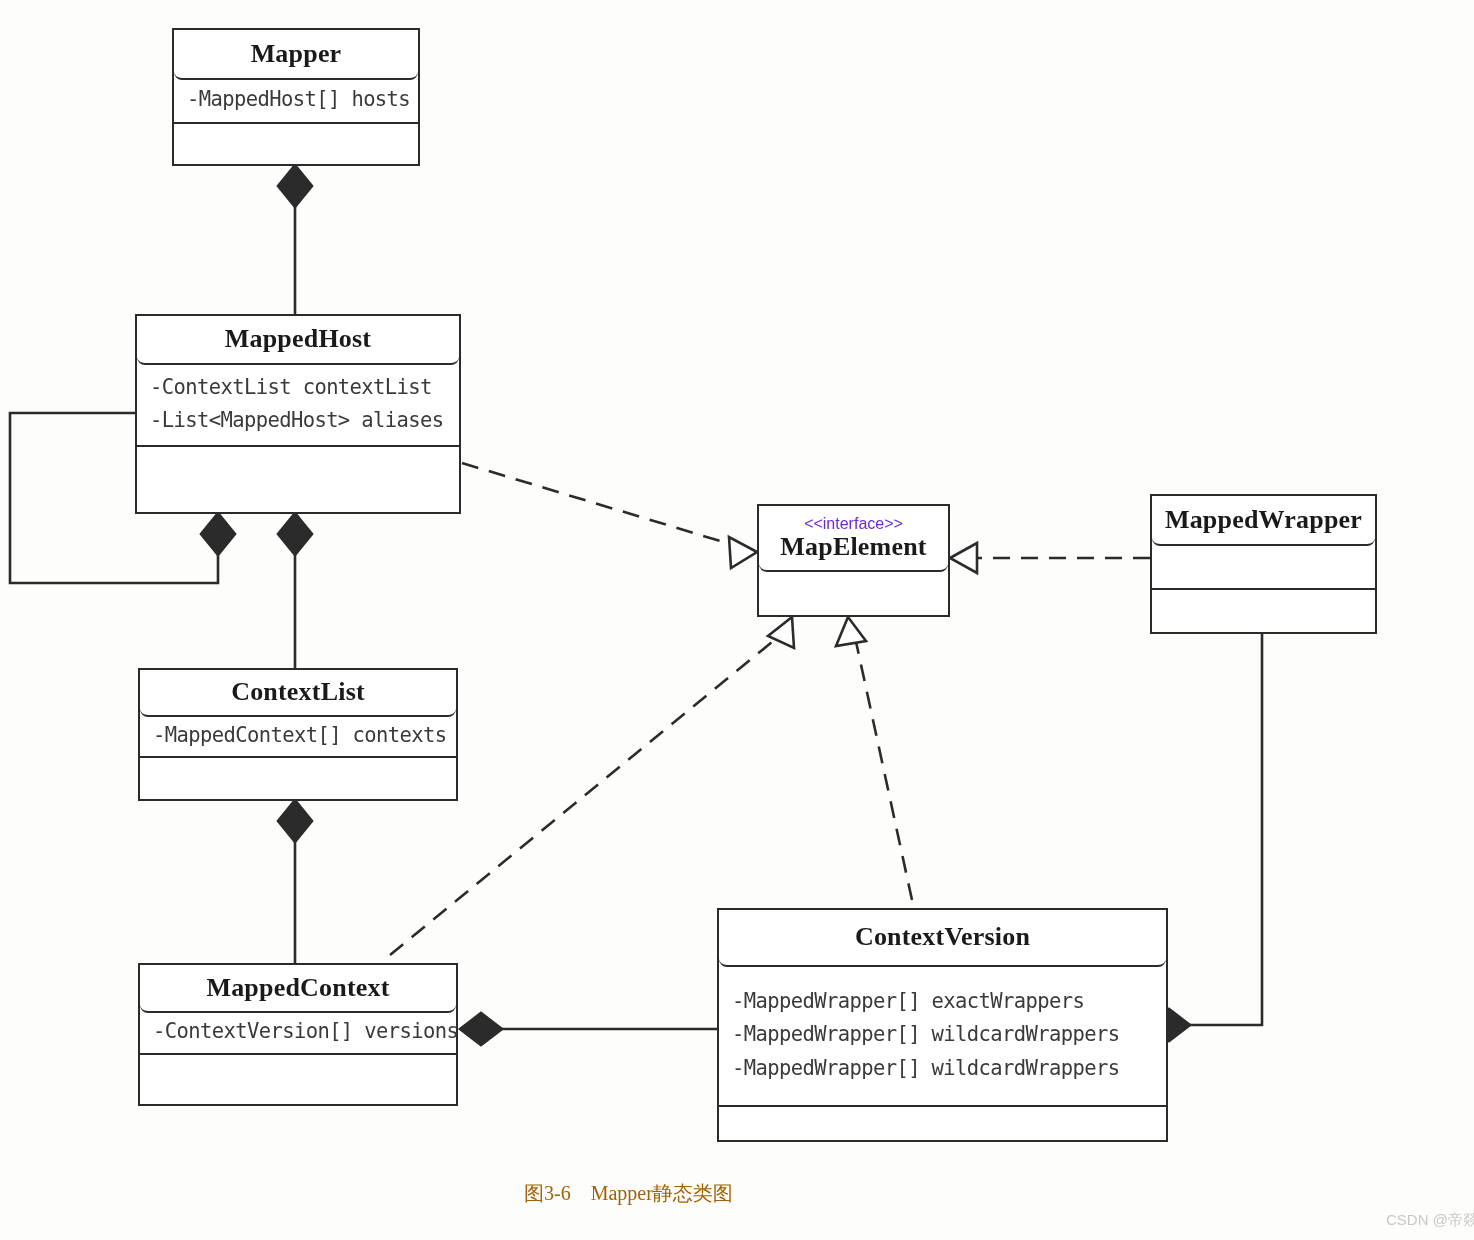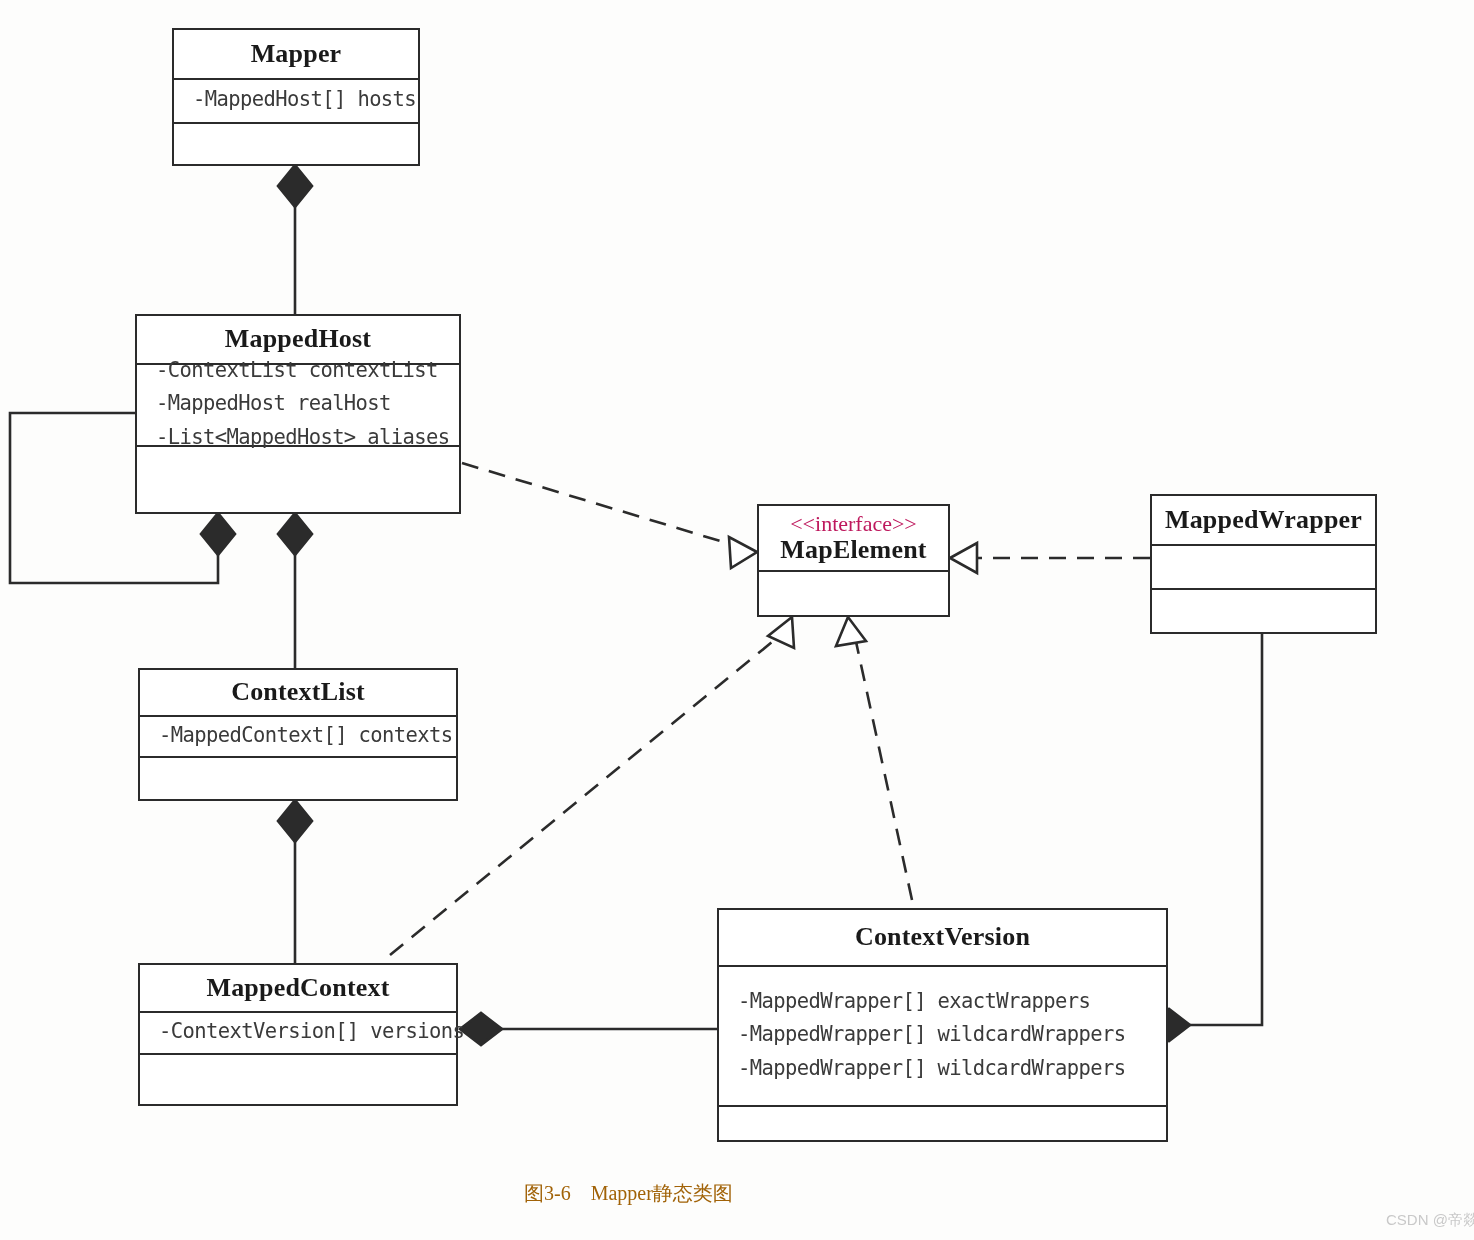--- a/index.html
+++ b/index.html
@@ -31,39 +31,40 @@
     flex-direction: column;
   }
   .uml-header {
     box-sizing: border-box;
     display: flex;
     flex-direction: column;
     align-items: center;
     justify-content: center;
     border-bottom: 2.5px solid #2b2b2b;
     padding: 2px 4px;
+    border-radius: 8px;
   }
   .uml-name {
     font-family: "Liberation Serif", serif;
     font-weight: bold;
     font-size: 26px;
     color: #1a1a1a;
     letter-spacing: 0.2px;
     line-height: 1.1;
   }
   .uml-stereotype {
-    font-family: Liberation Serif, serif;
-    font-size: 22px;
-    color: #be185d;
+    font-family: Liberation Sans, sans-serif;
+    font-size: 16px;
+    color: #6d28d9;
     line-height: 1.1;
   }
   .uml-attrs {
     box-sizing: border-box;
     border-bottom: 2.5px solid #2b2b2b;
-    padding: 3px 2px 5px 19px;
+    padding: 3px 2px 5px 13px;
     display: flex;
     flex-direction: column;
     justify-content: center;
   }
   .uml-attr {
     font-family: "DejaVu Sans Mono", monospace;
     font-size: 20.5px;
     color: #3a3a3a;
     white-space: pre;
     line-height: 1.62;
@@ -137,21 +138,20 @@
     </div>
     <div class="uml-ops"></div>
   </div>
 
   <div class="uml-class" style="left:135px; top:314px; width:326px; height:200px;">
     <div class="uml-header" style="height:49px;">
       <div class="uml-name">MappedHost</div>
     </div>
     <div class="uml-attrs" style="height:82px;">
       <div class="uml-attr">-ContextList contextList</div>
-      <div class="uml-attr">-MappedHost realHost</div>
       <div class="uml-attr">-List&lt;MappedHost&gt; aliases</div>
     </div>
     <div class="uml-ops"></div>
   </div>
 
   <div class="uml-class" style="left:138px; top:668px; width:320px; height:133px;">
     <div class="uml-header" style="height:47px;">
       <div class="uml-name">ContextList</div>
     </div>
     <div class="uml-attrs" style="height:41px;">

